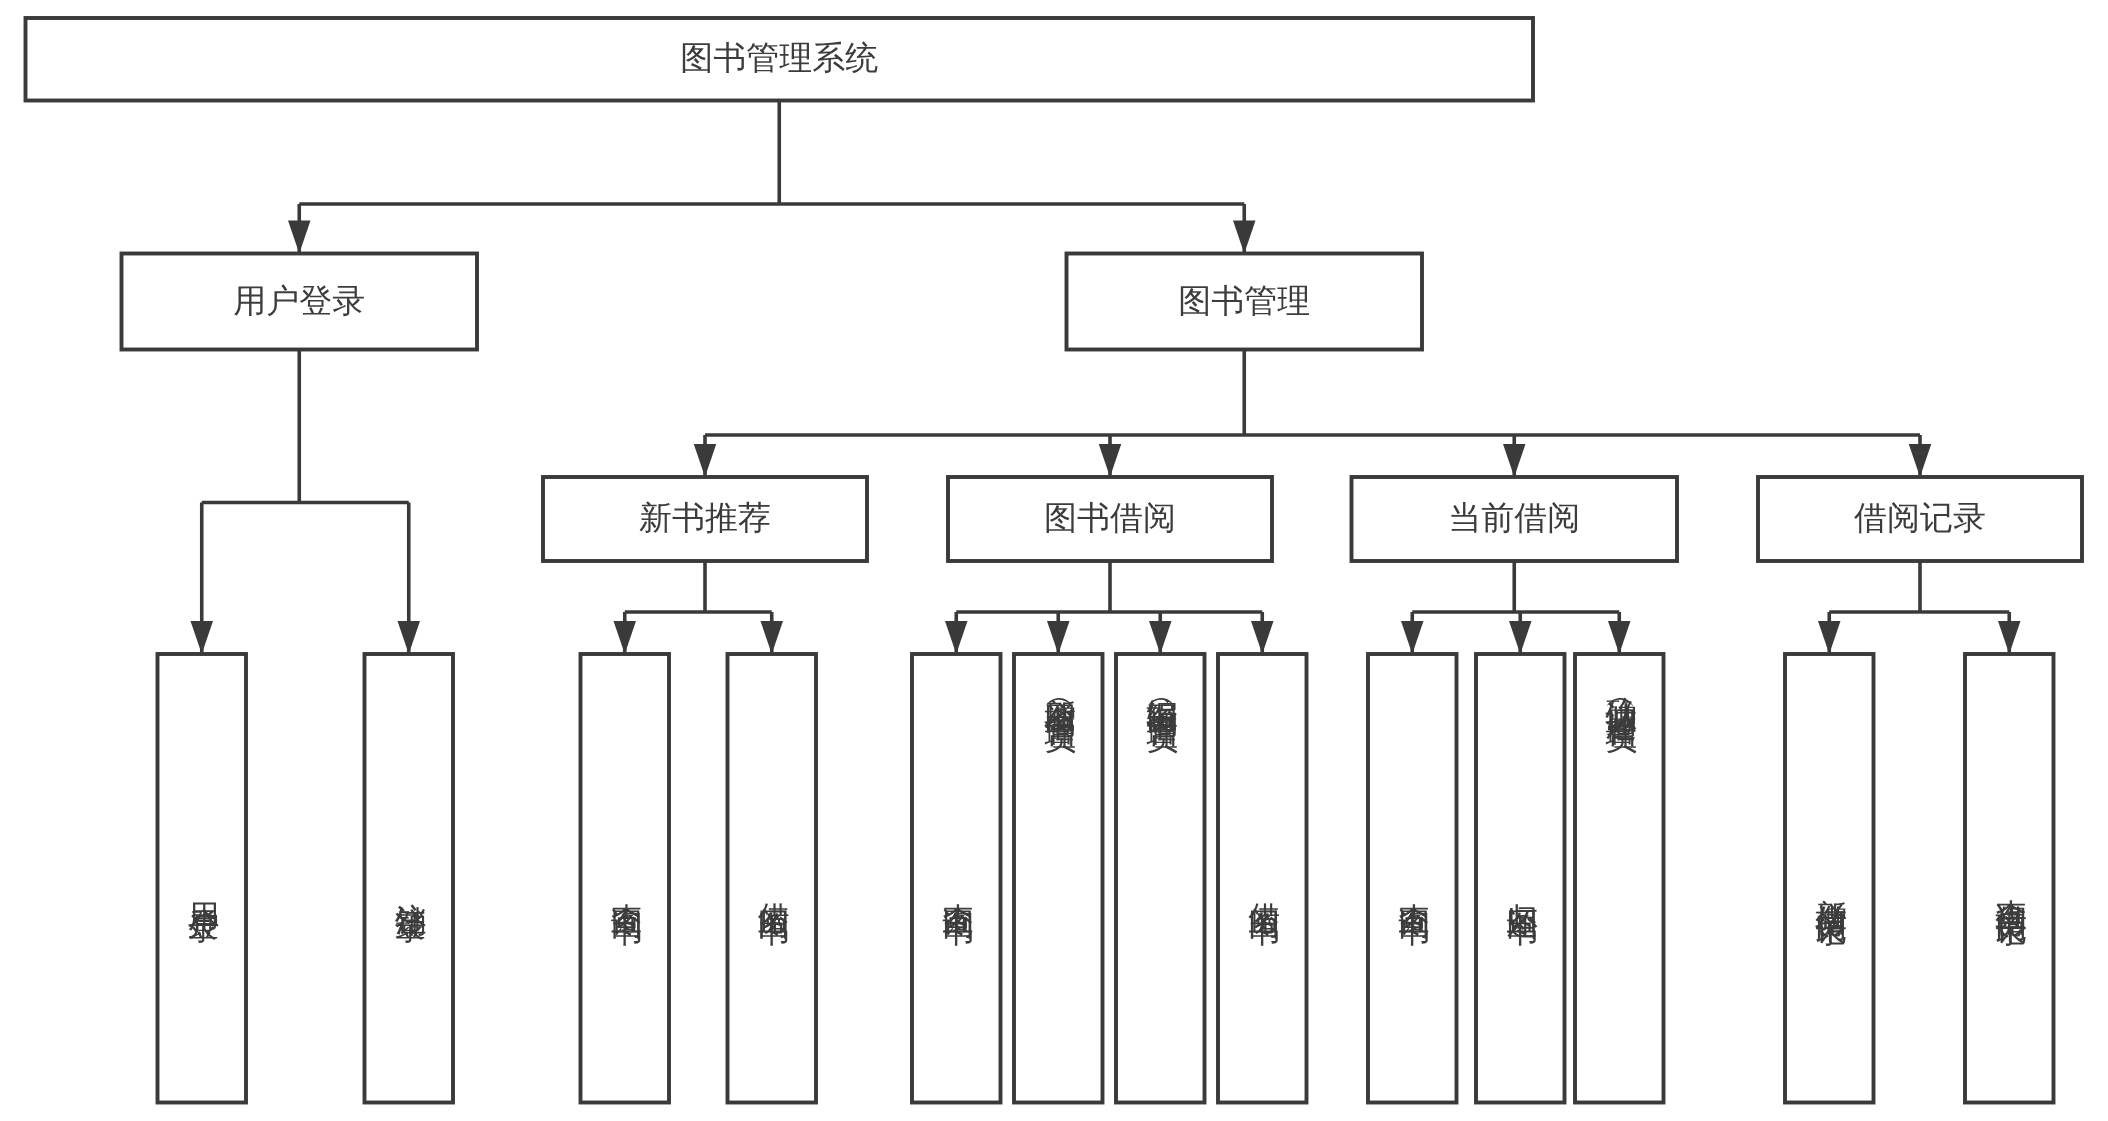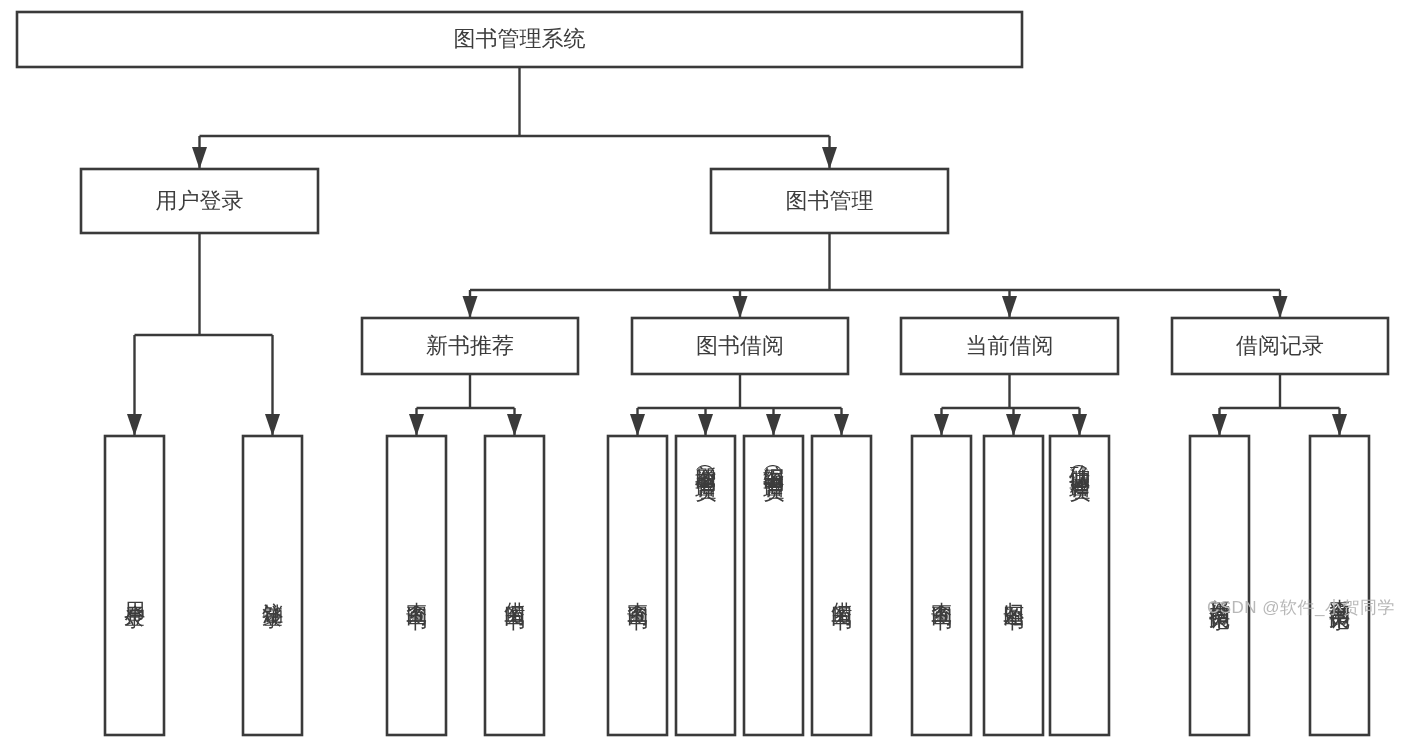--- a/index.html
+++ b/index.html
@@ -214,15 +214,14 @@
         <div class="leaf-label">确认归还（管理员）</div>
       </div>
       <div class="leaf-label-wrap" style="left: 1190px; top: 448px; width: 59px; height: 283px; align-items: center;">
         <div class="leaf-label">新增借阅记录</div>
       </div>
       <div class="leaf-label-wrap" style="left: 1310px; top: 448px; width: 59px; height: 283px; align-items: center;">
         <div class="leaf-label">查询借阅记录</div>
       </div>
     </div>
 
-  <div class="watermark">CSDN @软件_小贺同学</div>
 
 </div>
 
 </body></html>

